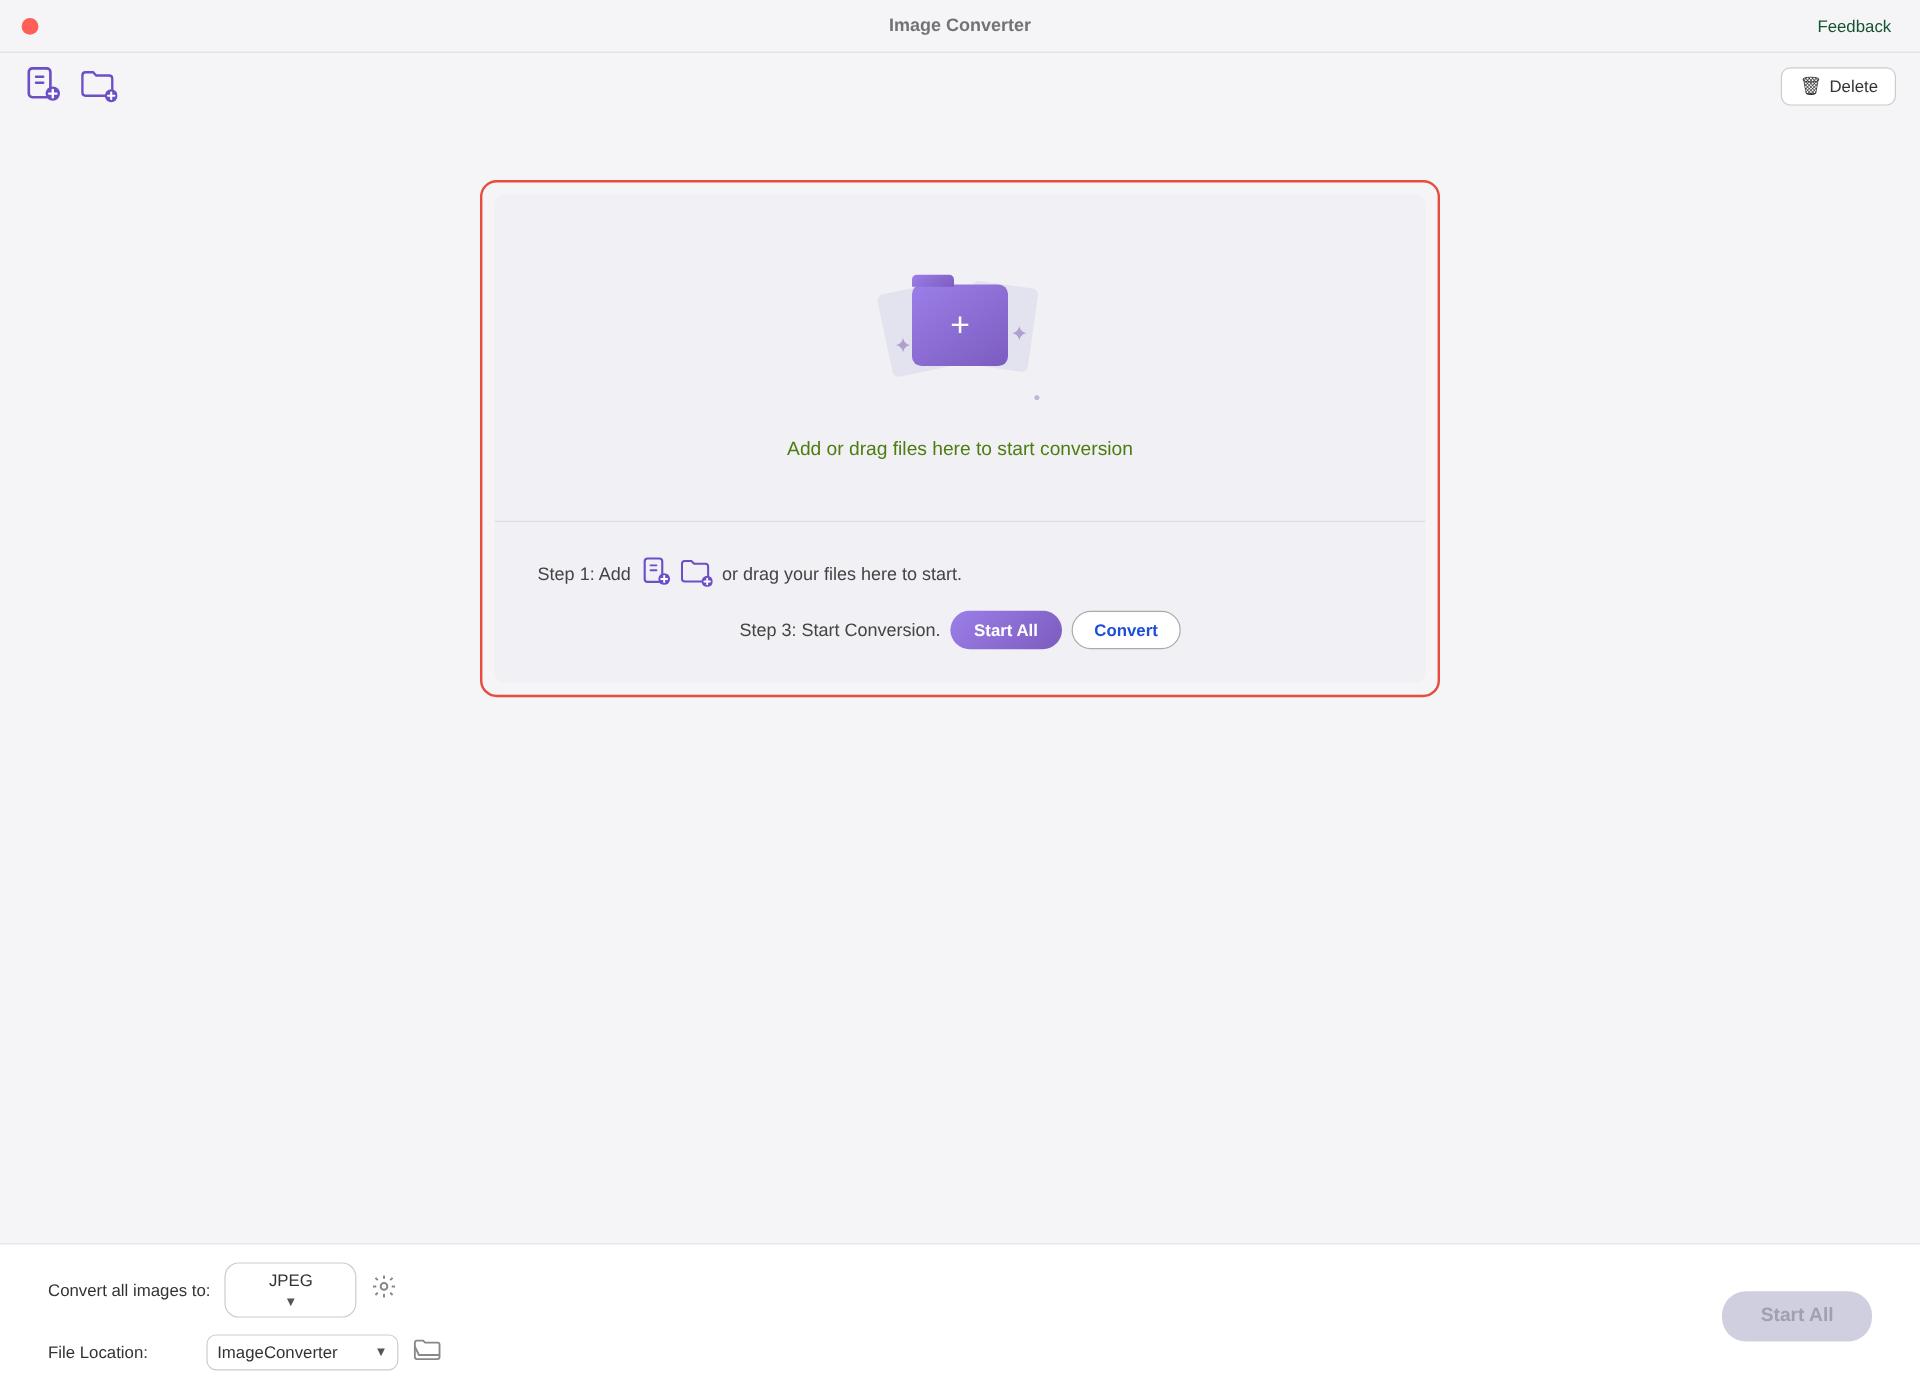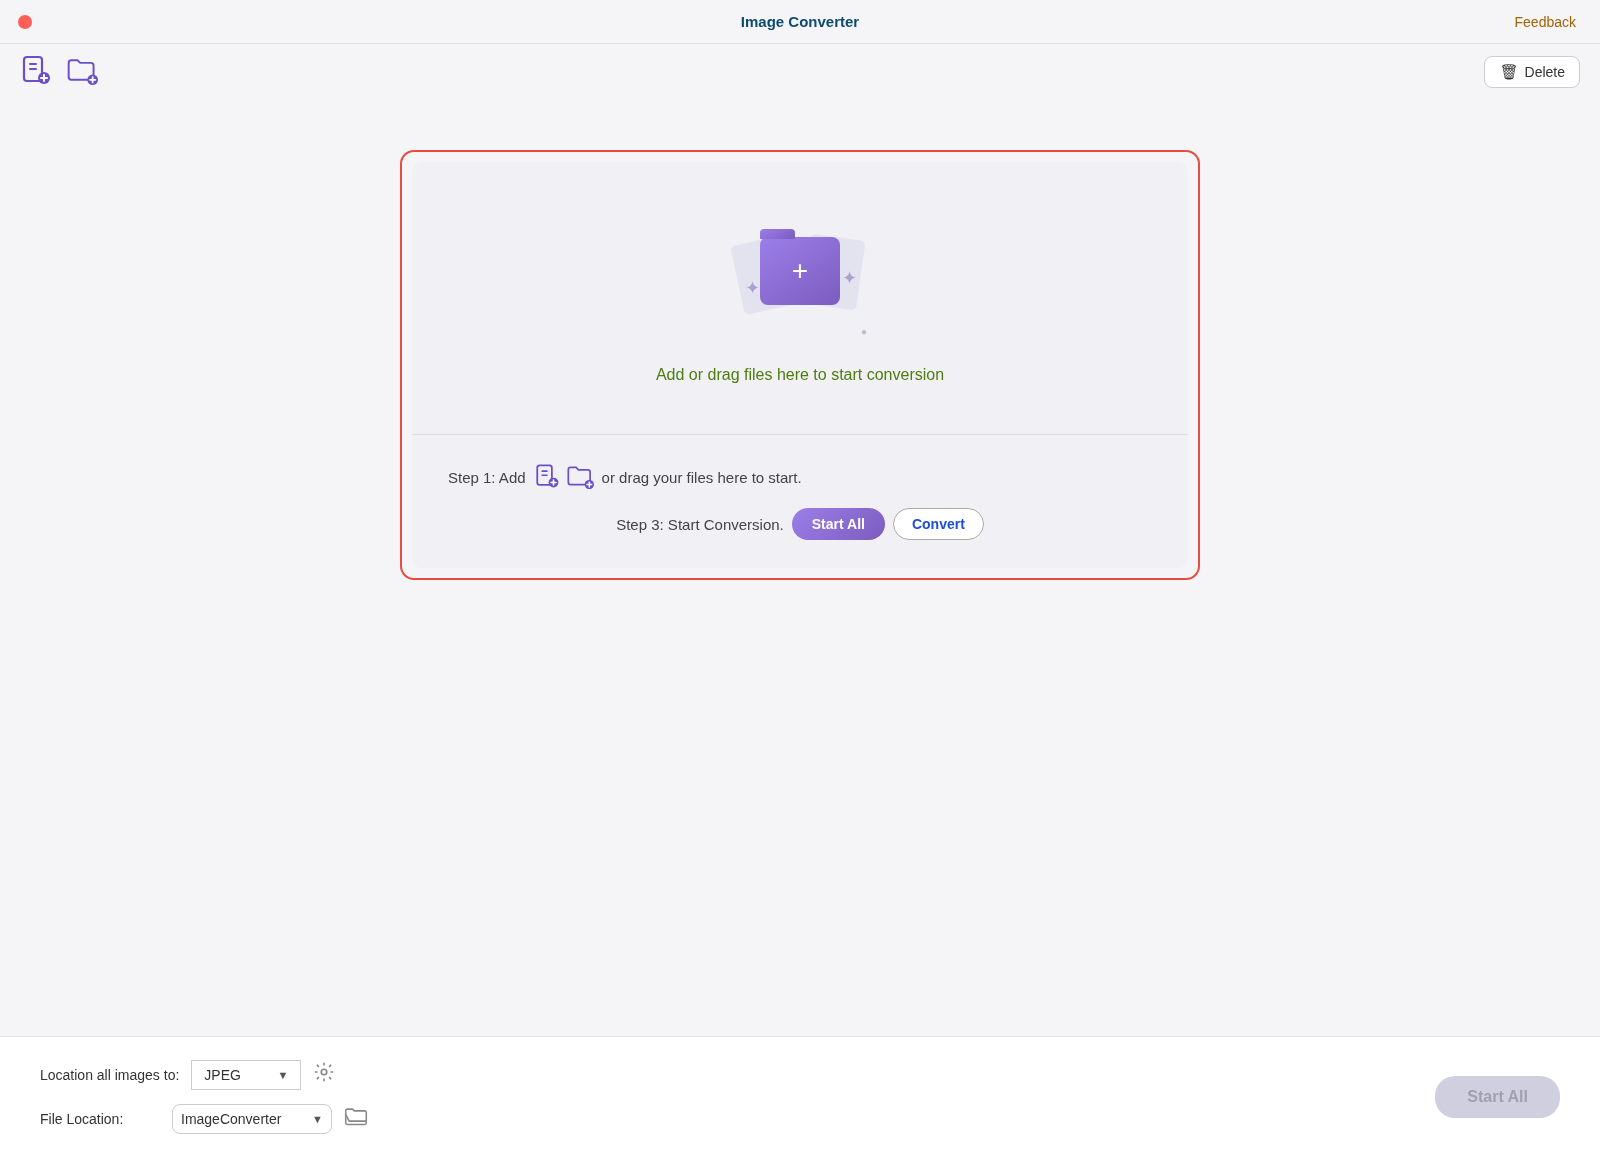--- a/index.html
+++ b/index.html
@@ -18,39 +18,39 @@
       align-items: center;
       justify-content: center;
       height: 44px;
       background: #f5f5f7;
       position: relative;
       border-bottom: 1px solid #e0e0e0;
     }
     .title-bar-title {
       font-size: 15px;
       font-weight: 600;
-      color: #0c4a6e;
+      color: #737373;
     }
     .title-bar-close {
       position: absolute;
       left: 18px;
       top: 50%;
       transform: translateY(-50%);
       width: 14px;
       height: 14px;
       background: #ff5f56;
       border-radius: 50%;
       cursor: pointer;
     }
     .title-bar-feedback {
       position: absolute;
       right: 24px;
       top: 50%;
       transform: translateY(-50%);
-      color: #a16207;
+      color: #14532d;
       font-size: 14px;
       text-decoration: none;
       cursor: pointer;
     }
 
     
     .toolbar {
       display: flex;
       align-items: center;
       justify-content: space-between;
@@ -234,27 +234,28 @@
     .bottom-label {
       font-size: 14px;
       color: #333;
       min-width: 120px;
     }
     .format-select {
       display: flex;
       align-items: center;
       gap: 4px;
       border: 1px solid #ccc;
-      border-radius: 0;
+      border-radius: 12px;
       padding: 6px 12px;
       background: white;
       font-size: 14px;
       cursor: pointer;
       min-width: 110px;
       justify-content: space-between;
+      flex-direction: column;
     }
     .location-select {
       display: flex;
       align-items: center;
       gap: 20px;
       border: 1px solid #ccc;
       border-radius: 8px;
       padding: 6px 8px;
       background: white;
       font-size: 14px;
@@ -391,21 +392,21 @@
       </div>
 
     </div>
   </div>
 </div>
 
 <div class="bottom-bar">
   <div class="bottom-left">
 
     <div class="bottom-row">
-      <span class="bottom-label">Location all images to:</span>
+      <span class="bottom-label">Convert all images to:</span>
       <div class="format-select">
         <span>JPEG</span>
         <span class="chevron">▼</span>
       </div>
       <span class="settings-icon-small">
         <svg width="22" height="22" viewBox="0 0 24 24" fill="none" stroke="#888" stroke-width="1.8">
           <circle cx="12" cy="12" r="3"></circle>
           <path d="M12 2v3M12 19v3M4.22 4.22l2.12 2.12M17.66 17.66l2.12 2.12M2 12h3M19 12h3M4.22 19.78l2.12-2.12M17.66 6.34l2.12-2.12"></path>
         </svg>
       </span>

